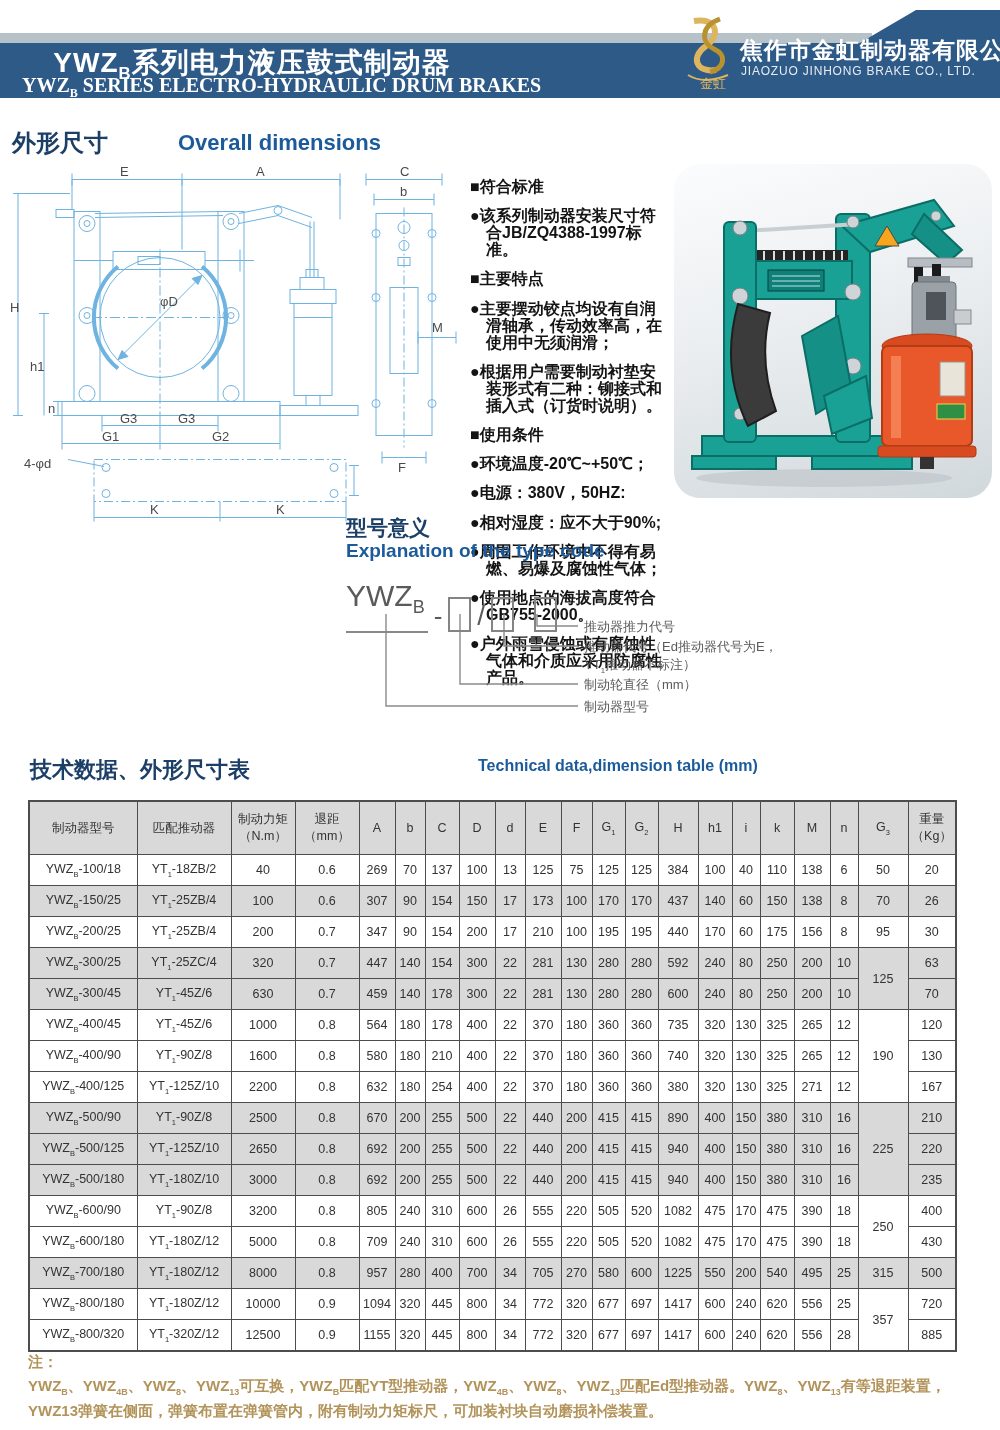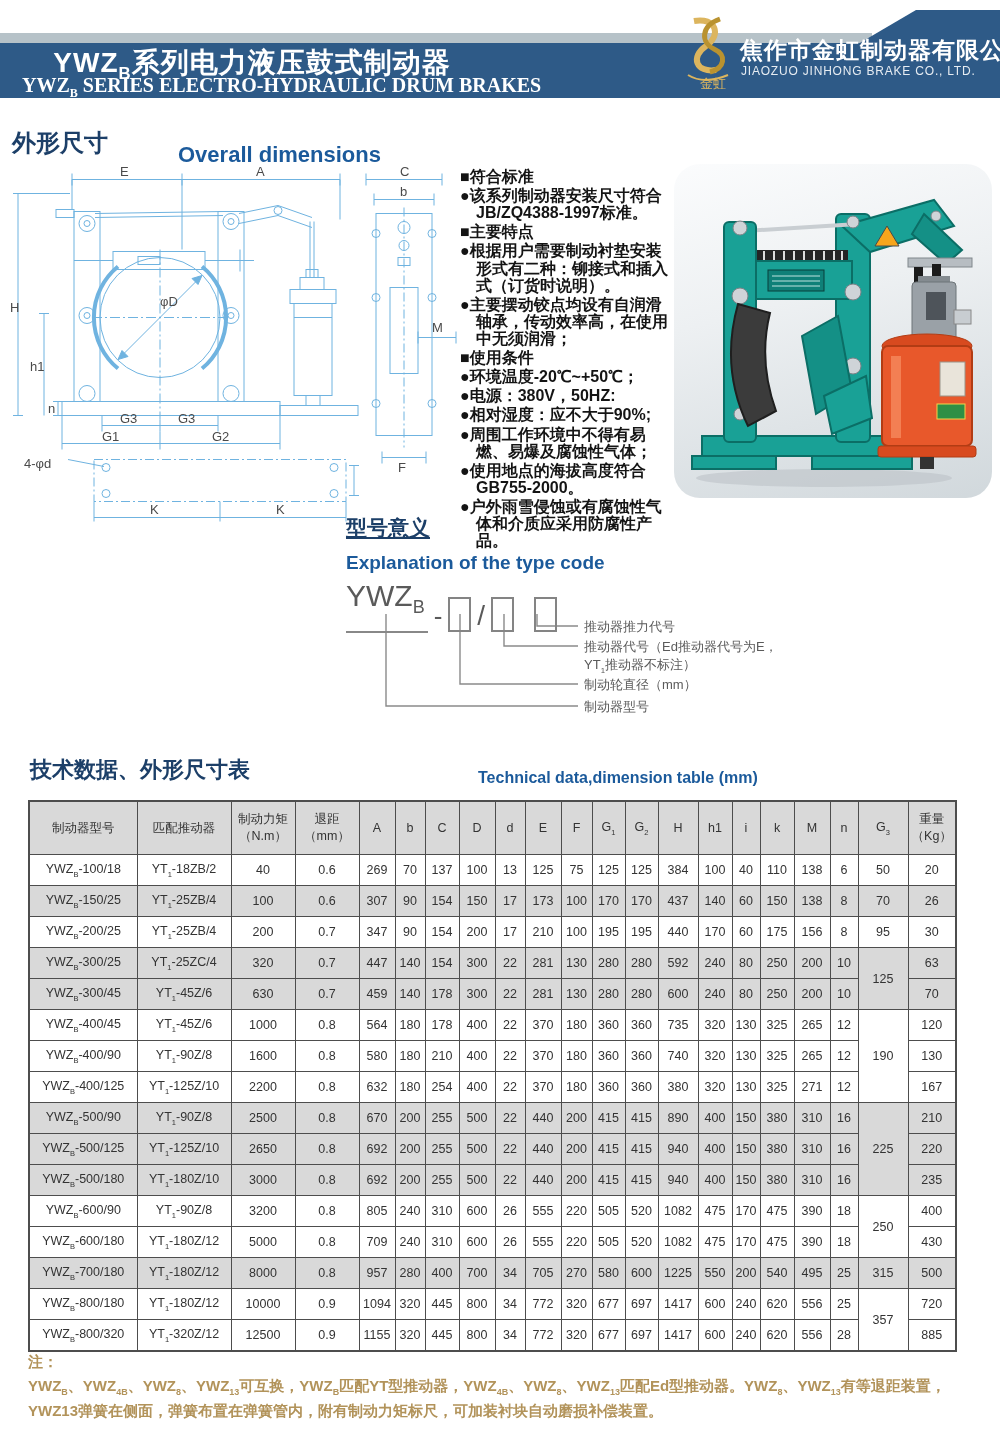--- a/index.html
+++ b/index.html
@@ -16,40 +16,40 @@
             font-size:28px;font-weight:bold;letter-spacing:1px;white-space:nowrap;}
   .title-en{position:absolute;left:22px;top:74px;width:600px;color:#fff;font-size:20px;
             font-weight:bold;font-family:"Liberation Serif",serif;white-space:nowrap;}
   .logo{position:absolute;left:684px;top:15px;width:50px;height:76px;}
   .co-zh{position:absolute;left:740px;top:35px;color:#fff;font-size:23px;font-weight:bold;
          letter-spacing:1px;white-space:nowrap;}
   .co-en{position:absolute;left:741px;top:64px;color:#e6ecf2;font-size:12px;letter-spacing:.8px;}
 
   
   .sec-zh{position:absolute;font-weight:bold;color:#1c3f68;}
-  .sec-en{position:absolute;font-weight:bold;color:#1b5a9b;margin-top:12px;}
+  .sec-en{position:absolute;font-weight:bold;color:#1b5a9b;}
   .s1zh{left:12px;top:127px;font-size:24px;}
   .s1en{left:178px;top:130px;font-size:22px;}
 
   
   .drawing{position:absolute;left:10px;top:164px;width:448px;height:375px;}
   .drawing text{font-size:13px;fill:#4a4a4a;font-family:"Liberation Sans",sans-serif;}
 
   
   .features{position:absolute;left:458px;top:166px;width:218px;font-size:16px;font-weight:bold;
             color:#141414;line-height:1.07;}
-  .feat{text-indent:-16px;padding-left:16px;margin:2px;}
+  .feat{text-indent:-16px;padding-left:16px;margin:12px;}
 
   
   .photo{position:absolute;left:674px;top:164px;width:318px;height:334px;border-radius:26px;
          background:linear-gradient(165deg,#fbfcfd 0%,#edf0f2 40%,#d1d8dc 100%);overflow:hidden;}
 
   
   .typecode{position:absolute;left:344px;top:514px;width:630px;height:220px;}
-  .tc-zh{position:absolute;left:2px;top:0;font-size:21px;text-decoration:underline;}
+  .tc-zh{position:absolute;left:2px;top:0;font-size:21px;}
   .tc-en{position:absolute;left:2px;top:26px;font-size:19px;}
   .tc-formula{position:absolute;left:2px;top:60px;display:flex;align-items:flex-end;gap:6px;color:#5a5a5a;}
   .tc-base{font-size:30px;border-bottom:2px solid #888;padding:0 3px 2px 0;line-height:44px;}
   .tc-dash{font-size:26px;line-height:34px;}
   .tc-box{width:19px;height:31px;border:2px solid #848484;margin-bottom:1px;}
   .tc-slash{font-size:28px;line-height:34px;}
   .tc-gapp{width:8px;}
   .tc-lines{position:absolute;left:0;top:0;width:630px;height:220px;pointer-events:none;}
   .tc-label{position:absolute;left:240px;font-size:13px;color:#5a5a5a;white-space:nowrap;}
 
@@ -224,22 +224,22 @@
       <text x="390" y="30">b</text>
       <text x="422" y="166">M</text>
       <text x="388" y="306">F</text>
     </g>
   </svg>
 
   <div class="features">
       <div class="feat fh">■符合标准</div>
       <div class="feat">●该系列制动器安装尺寸符合JB/ZQ4388-1997标准。</div>
       <div class="feat fh">■主要特点</div>
+      <div class="feat">●主要摆动铰点均设有自润滑轴承，传动效率高，在使用中无须润滑；</div>
       <div class="feat">●根据用户需要制动衬垫安装形式有二种：铆接式和插入式（订货时说明）。</div>
-      <div class="feat">●主要摆动铰点均设有自润滑轴承，传动效率高，在使用中无须润滑；</div>
       <div class="feat fh">■使用条件</div>
       <div class="feat">●环境温度-20℃~+50℃；</div>
       <div class="feat">●电源：380V，50HZ:</div>
       <div class="feat">●相对湿度：应不大于90%;</div>
       <div class="feat">●周围工作环境中不得有易燃、易爆及腐蚀性气体；</div>
       <div class="feat">●使用地点的海拔高度符合GB755-2000。</div>
       <div class="feat">●户外雨雪侵蚀或有腐蚀性气体和介质应采用防腐性产品。</div>
     </div>
 
   <div class="photo">

